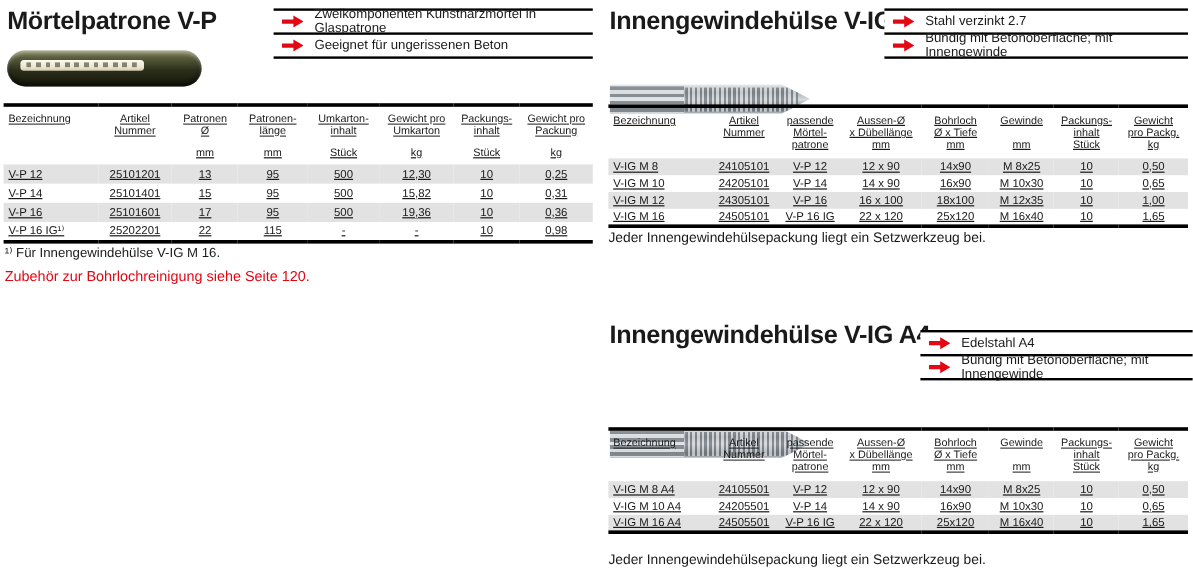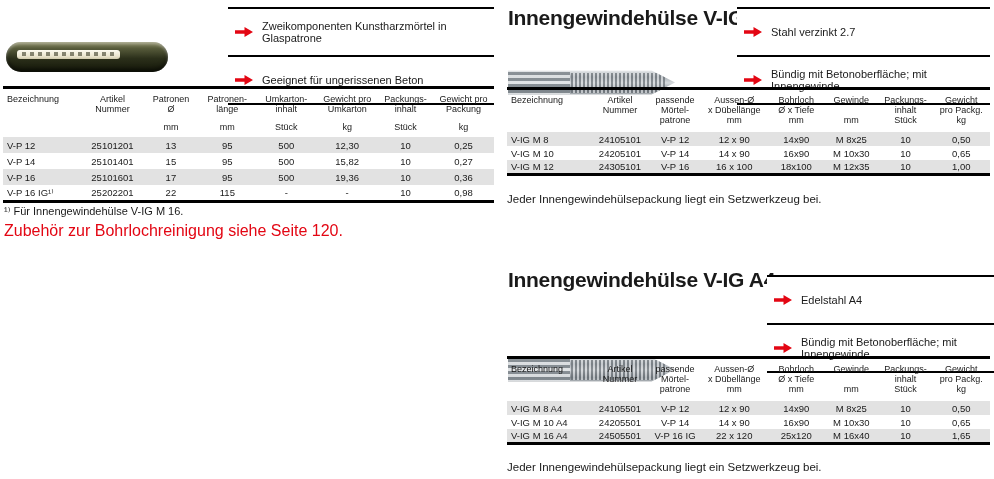--- a/index.html
+++ b/index.html
@@ -17,21 +17,21 @@
 
   
   .sec-title {
     font-size:21px; font-weight:700; letter-spacing:-0.3px; white-space:nowrap;
   }
 
   
   .features { border-top:2px solid #000; background:#fff; }
   .feature-row {
     display:flex; align-items:center; gap:9px;
-    height:48px; border-bottom:2px solid #000; padding-left:7px;
+    height:20px; border-bottom:2px solid #000; padding-left:7px;
   }
   .feature-text { font-size:11px; line-height:12px; padding-right:2px; }
   .arrow-icon { color:var(--red,#e30613); display:flex; align-items:center; }
   .arrow-icon svg { display:block; }
 
   
   .capsule {
     width:162px; height:30px; border-radius:15px; position:relative; overflow:hidden;
     background:linear-gradient(180deg,#8d8d66 0%,#565a3a 22%,#2b2f1a 55%,#141709 100%);
     box-shadow:inset 0 2px 3px rgba(255,255,255,.35), inset 0 -3px 4px rgba(0,0,0,.5);
@@ -55,45 +55,46 @@
     background:repeating-linear-gradient(180deg,#7d858b 0 3px,#e3e6e8 3px 6px);
   }
   .sleeve-threads {
     position:absolute; left:38%; top:10%; bottom:10%; width:56%; opacity:.65;
     background:repeating-linear-gradient(90deg,#5f666c 0 2px,#d9dcdf 2px 4px);
   }
 
   
   table.cat-table {
     border-collapse:collapse; table-layout:fixed; width:100%;
-    border-top:3px solid #000; border-bottom:3px solid #000;
+    border-top:3px solid #000; border-bottom:3px solid #000;text-decoration:underline;
   }
   .cat-table th {
     font-weight:400; font-size:9px; line-height:10px;
     vertical-align:top; padding-top:5px;
   }
   .cat-table th .hl { height:10px; overflow:hidden; }
   .cat-table tr.units th { font-size:9px; padding:8px 0 5px 0; }
   .cat-table.h3 thead th { padding-bottom:7px; }
   .cat-table td { font-size:9.5px; text-align:center; vertical-align:middle; }
   #vp-table td { height:16px; }
   .cat-table.h3 td { height:14px; }
   .cat-table tbody tr:nth-child(odd) { background:var(--shade,#e2e2e2); }
   .cat-table th:first-child, .cat-table td:first-child { text-align:left; padding-left:4px; }
 
   
   .footnote { font-size:11px; line-height:13px; }
-  .crossref  { font-size:16px; line-height:13px; color:var(--red,#e30613); }
+  .crossref  { font-size:12px; line-height:13px; color:var(--red,#e30613); }
   .pack-note { font-size:11.5px; line-height:13px; }
 </style>
 </head>
 <body>
 
 <div id="page">
 
+  <div class="abs sec-title" style="left:6px; top:6px;">Mörtelpatrone V-P</div>
 
   <div class="abs capsule" style="left:6px; top:42px;">
     <div class="capsule-label">
       <div class="capsule-label-text"></div>
     </div>
   </div>
 
   <div class="abs features" style="left:228px; top:7px; width:266px;">
     <div class="feature-row">
       <span class="arrow-icon">
@@ -182,21 +183,21 @@
           <td>0,25</td>
         </tr>
         <tr>
           <td>V-P 14</td>
           <td>25101401</td>
           <td>15</td>
           <td>95</td>
           <td>500</td>
           <td>15,82</td>
           <td>10</td>
-          <td>0,27</td>
+          <td>0,31</td>
         </tr>
         <tr>
           <td>V-P 16</td>
           <td>25101601</td>
           <td>17</td>
           <td>95</td>
           <td>500</td>
           <td>19,36</td>
           <td>10</td>
           <td>0,36</td>
@@ -324,20 +325,30 @@
         <tr>
           <td>V-IG M 12</td>
           <td>24305101</td>
           <td>V-P 16</td>
           <td>16 x 100</td>
           <td>18x100</td>
           <td>M 12x35</td>
           <td>10</td>
           <td>1,00</td>
         </tr>
+        <tr>
+          <td>V-IG M 16</td>
+          <td>24505101</td>
+          <td>V-P 16 IG</td>
+          <td>22 x 120</td>
+          <td>25x120</td>
+          <td>M 16x40</td>
+          <td>10</td>
+          <td>1,65</td>
+        </tr>
       </tbody>
     </table>
 
   <div class="abs pack-note" style="left:507px; top:193px;">Jeder Innengewindehülsepackung liegt ein Setzwerkzeug bei.</div>
 
   <div class="abs sec-title" style="left:508px; top:268px;">Innengewindehülse V-IG A4</div>
 
   <div class="abs sleeve" style="left:508px; top:302px;">
     <div class="sleeve-body">
       <div class="sleeve-ribs"></div>

